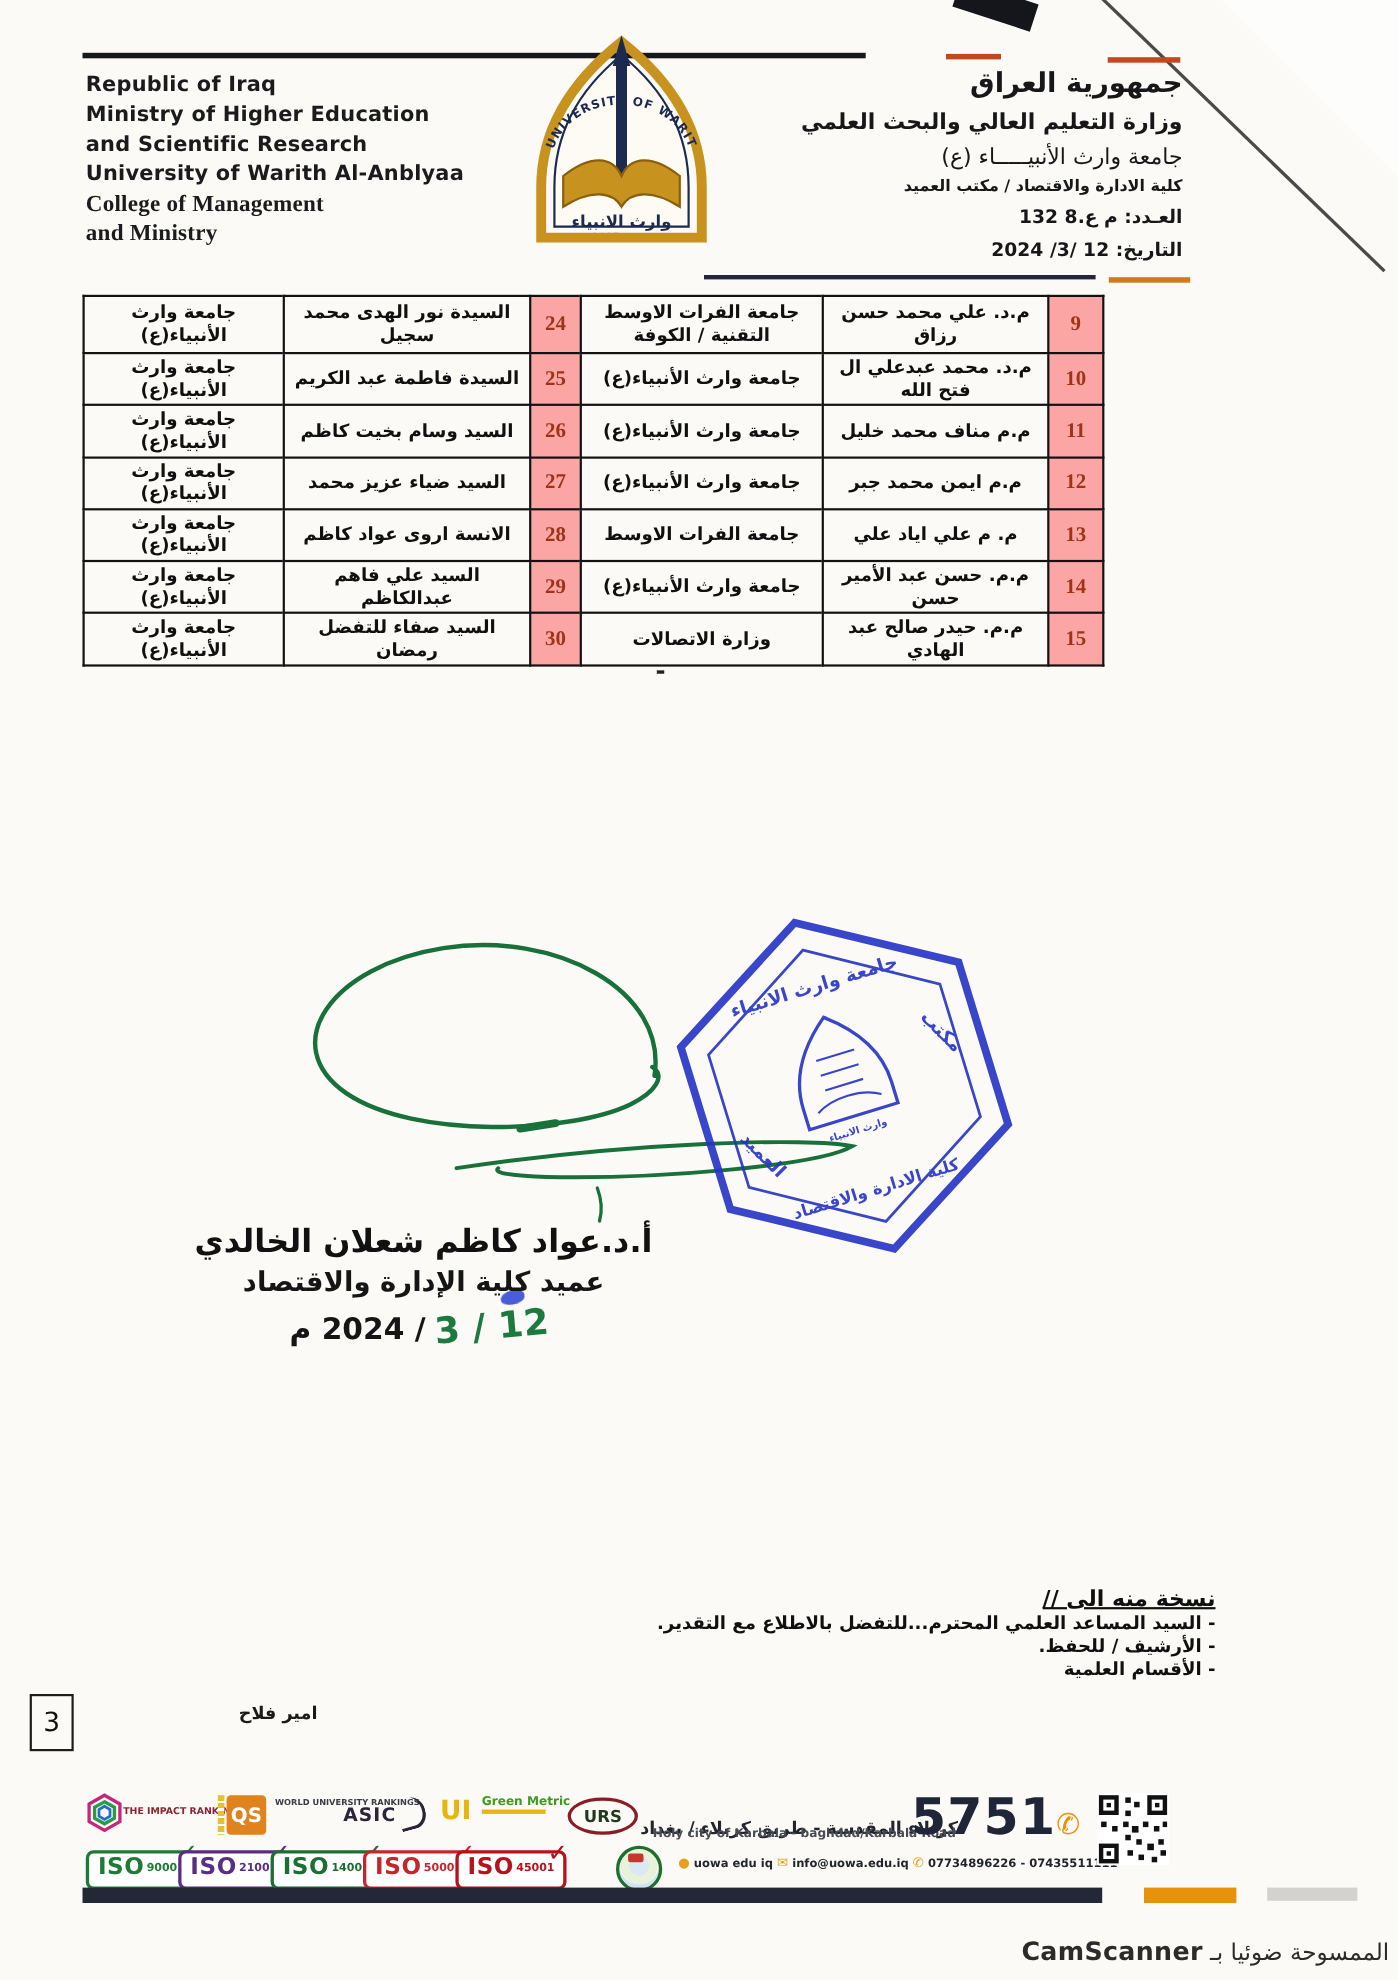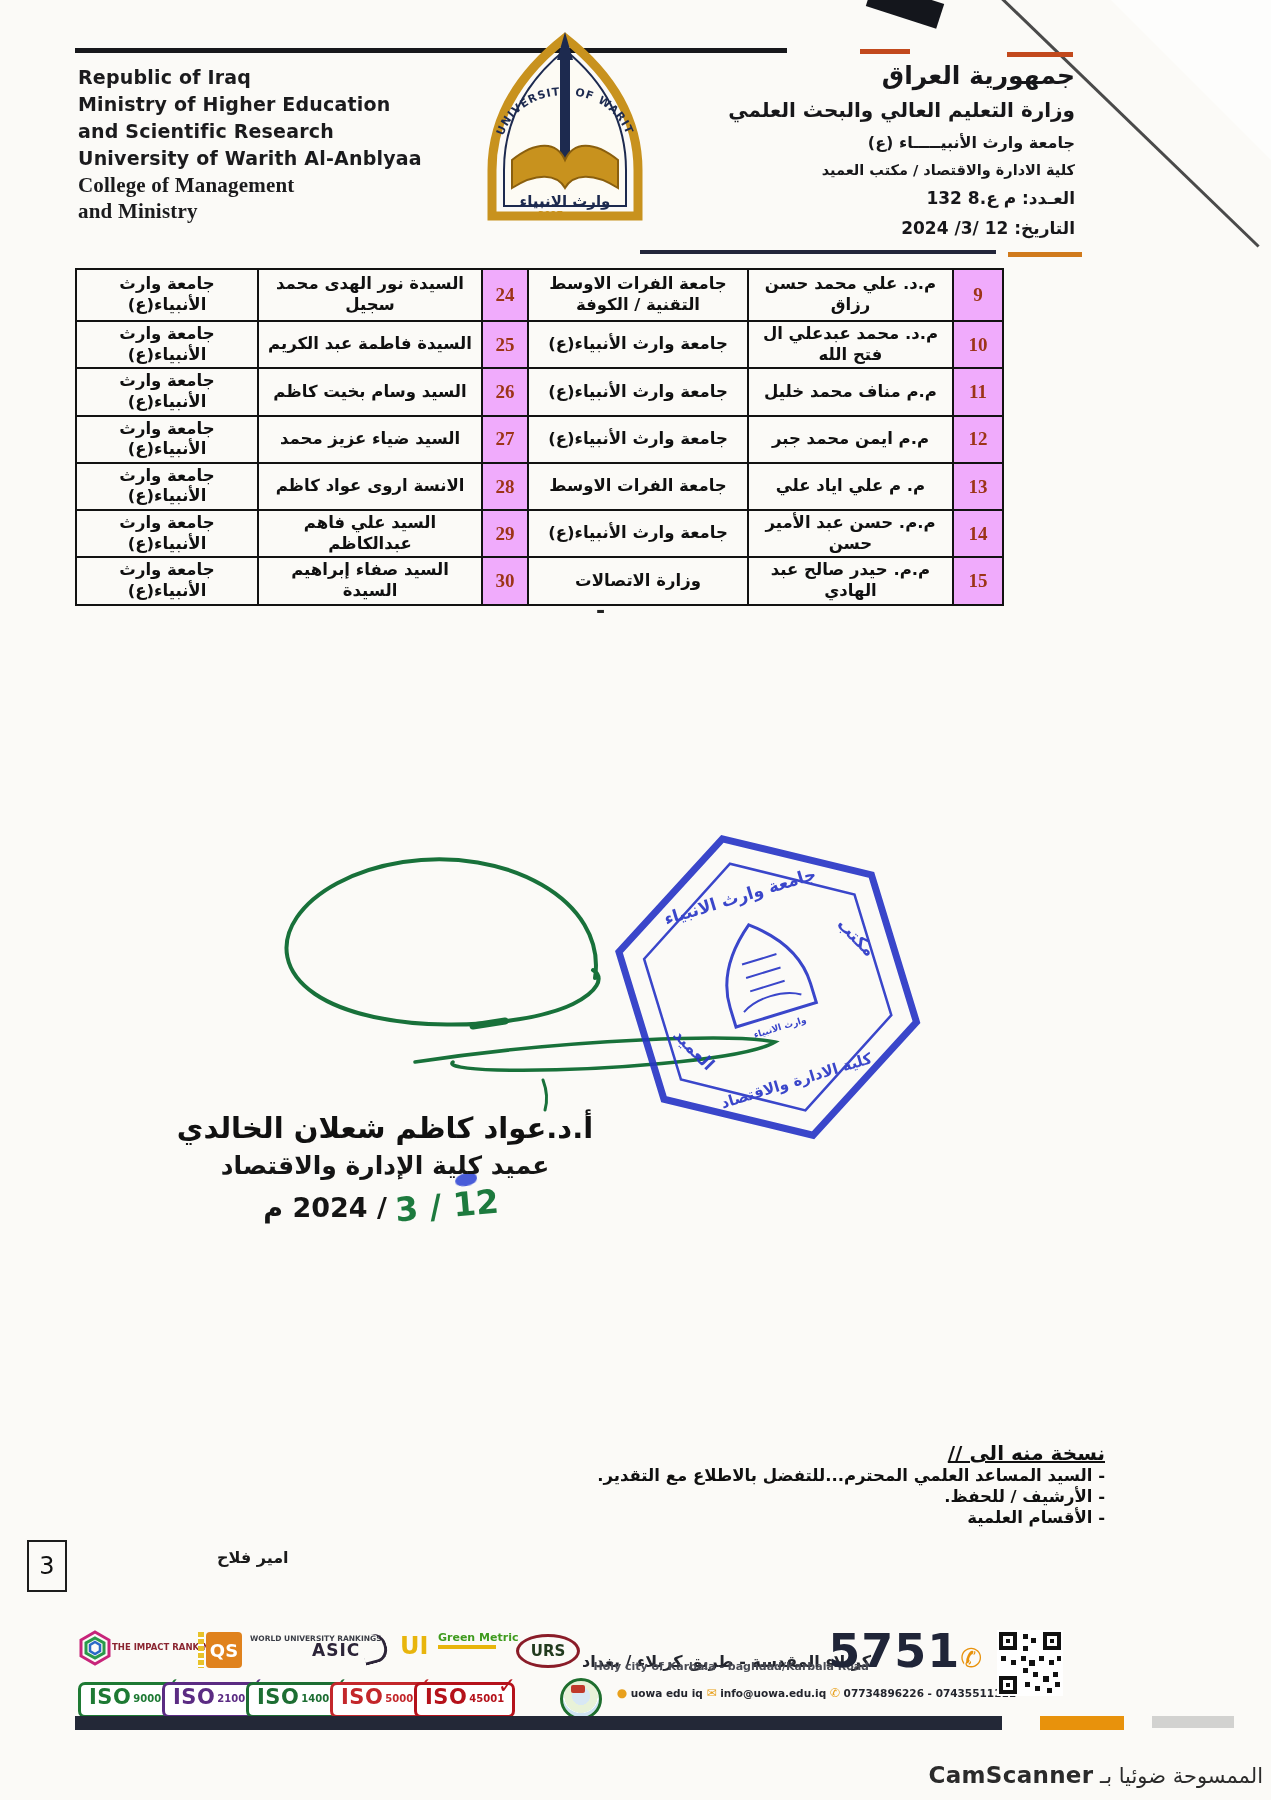--- a/index.html
+++ b/index.html
@@ -16,31 +16,31 @@
   .fold-wedge{position:absolute;left:868px;top:-8px;width:74px;height:26px;background:#14161c;
               transform:rotate(18deg);}
   .fold-light{position:absolute;right:0;top:0;width:0;height:0;
               border-top:160px solid #fdfdfc;border-left:160px solid transparent;}
   .hdr-en{position:absolute;left:78px;top:64px;color:#1b1b1d;}
   .hdr-en .l{display:block;font-weight:bold;font-size:19px;line-height:27px;letter-spacing:.2px;}
   .hdr-en .serif{font-family:"Liberation Serif","DejaVu Serif",serif;font-size:21px;line-height:26px;}
   .hdr-ar{position:absolute;right:196px;top:58px;direction:rtl;text-align:right;color:#17171a;}
   .hdr-ar .a1{font-size:25px;font-weight:bold;line-height:36px;}
   .hdr-ar .a2{font-size:20px;font-weight:bold;line-height:33px;}
-  .hdr-ar .a3{font-size:16px;font-weight:bold;line-height:31px;}
+  .hdr-ar .a3{font-size:20px;font-weight:normal;line-height:31px;}
   .hdr-ar .a4{font-size:14.5px;font-weight:bold;line-height:25px;}
   .hdr-ar .a5{font-size:17px;font-weight:bold;line-height:30px;}
   .hdr-ar .a6{font-size:17px;font-weight:bold;line-height:30px;}
   .logo{position:absolute;left:462px;top:20px;}
   
   table.roster{position:absolute;left:75px;top:268px;border-collapse:collapse;direction:rtl;
                table-layout:fixed;}
   table.roster td{border:2px solid #121212;text-align:center;vertical-align:middle;
                   font-weight:bold;font-size:16.5px;color:#101010;padding:2px 4px;line-height:1.25;}
-  table.roster td.num{background:#f0abfc;color:#9c3417;font-size:19px;
+  table.roster td.num{background:#fca5a5;color:#9c3417;font-size:19px;
                       font-family:"Liberation Serif","DejaVu Serif",serif;}
   
   .mid-dash{position:absolute;left:596px;top:598px;font-size:22px;font-weight:bold;color:#222;}
   .ink-dot{position:absolute;left:455px;top:1173px;width:22px;height:13px;background:#2a41d4;
            border-radius:60% 40% 55% 45%;opacity:.85;transform:rotate(-8deg);filter:blur(.4px);}
   
   .sig-svg{position:absolute;left:175px;top:828px;}
   .sig-block{position:absolute;left:150px;top:1108px;width:470px;text-align:center;direction:rtl;}
   .sig-name{font-size:29px;font-weight:bold;color:#111;line-height:40px;}
   .sig-title{font-size:25px;font-weight:bold;color:#151515;line-height:36px;}
@@ -214,21 +214,21 @@
       <td class="num">29</td>
       <td>السيد علي فاهم عبدالكاظم</td>
       <td>جامعة وارث الأنبياء(ع)</td>
     </tr>
 
     <tr style="height: 36px;">
       <td class="num">15</td>
       <td>م.م. حيدر صالح عبد الهادي</td>
       <td>وزارة الاتصالات</td>
       <td class="num">30</td>
-      <td>السيد صفاء إبراهيم السيدة</td>
+      <td>السيد صفاء للتفضل رمضان</td>
       <td>جامعة وارث الأنبياء(ع)</td>
     </tr>
   </tbody>
   </table>
 
   <div class="mid-dash">-</div>
 
   <svg class="sig-svg" width="640" height="300" viewBox="0 0 640 300">
     <g fill="none" stroke="#18713a" stroke-width="4" stroke-linecap="round">
       <path d="M420 150 C 432 72 330 18 228 34 C 126 50 76 122 140 166 C 202 208 344 202 398 176 C 422 164 430 150 418 142"></path>

